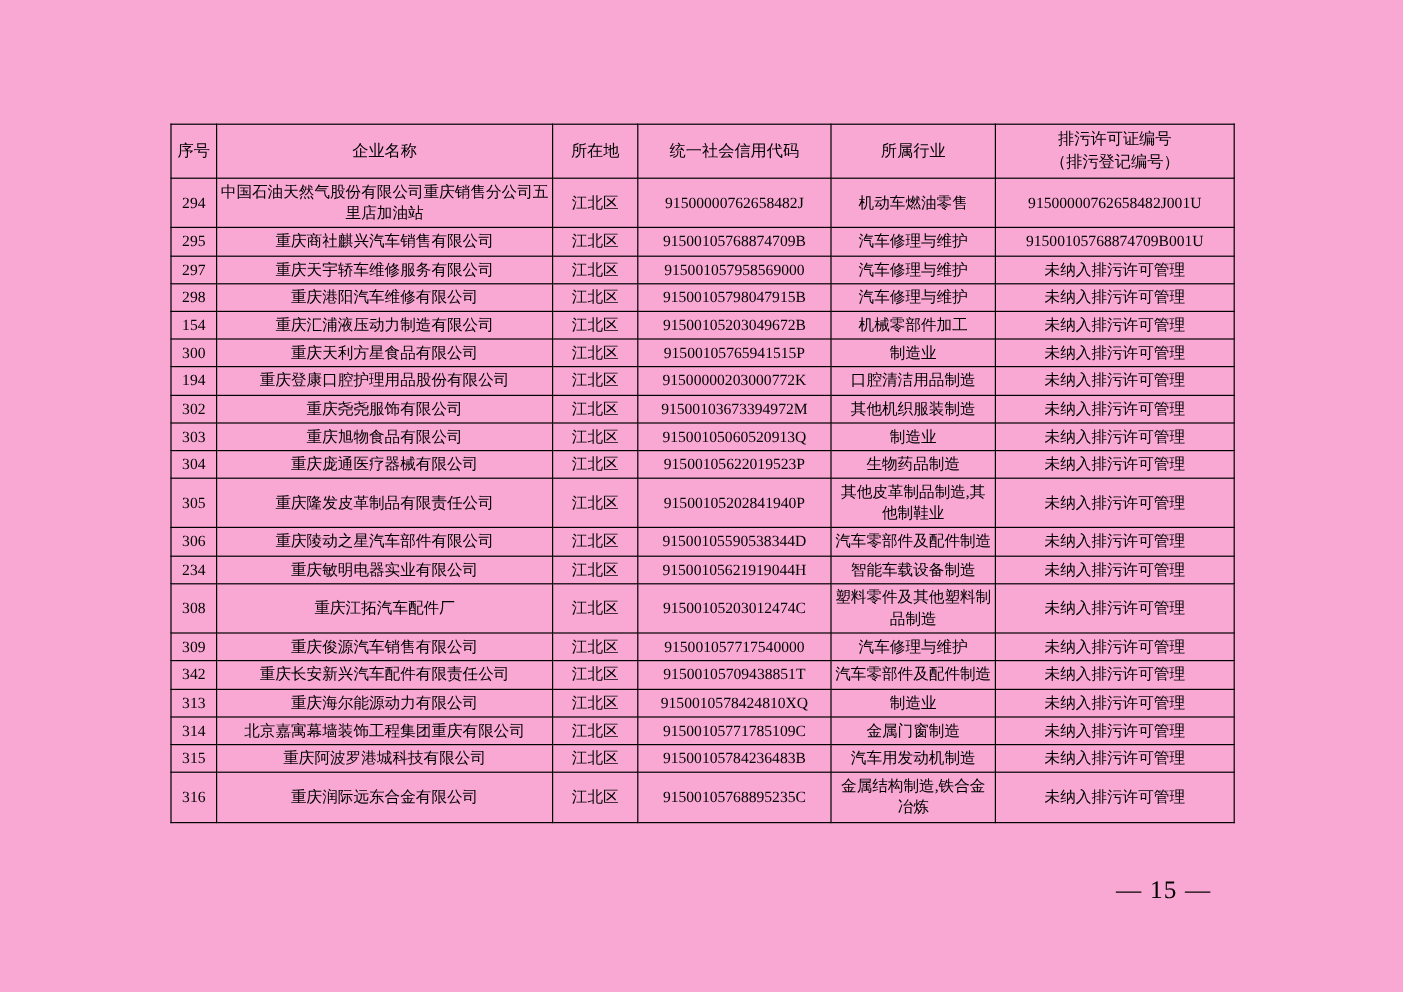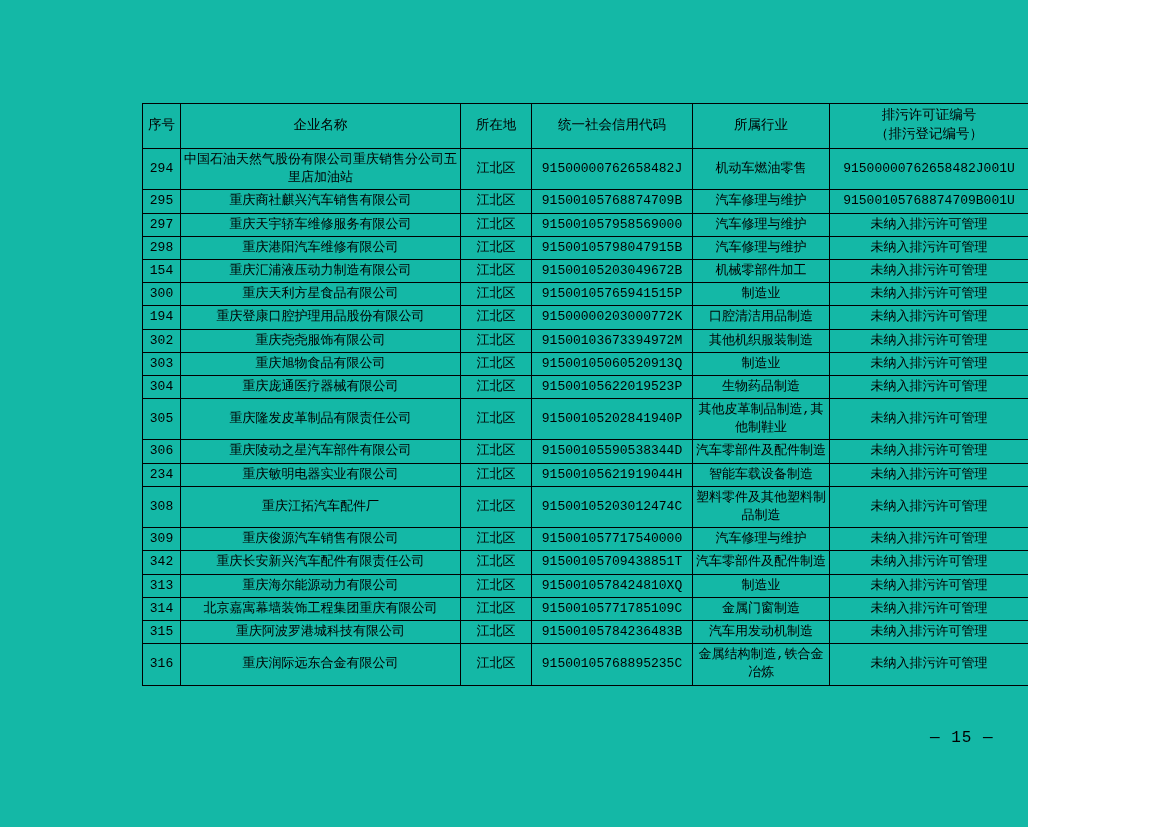--- a/index.html
+++ b/index.html
@@ -1,23 +1,23 @@
 <!DOCTYPE html>
 <html><head>
 <meta charset="utf-8">
 <style>
   * { box-sizing: border-box; }
   html, body { margin: 0; padding: 0; background: #ffffff; }
   .page {
     position: relative;
-    width: 1028px;
+    width: 1169px;
     height: 827px;
-    background: #14b8a6;
+    background: #f9a8d4;
     color: #000000;
-    font-family: Liberation Mono, monospace;
+    font-family: Liberation Serif, serif;
     overflow: hidden;
   }
   table.enterprise-table {
     position: absolute;
     left: 142px;
     top: 103px;
     width: 886px;
     border-collapse: collapse;
     table-layout: fixed;
   }
@@ -43,21 +43,21 @@
   .col-no      { width: 38px; }
   .col-name    { width: 280px; }
   .col-loc     { width: 71px; }
   .col-code    { width: 161px; }
   .col-ind     { width: 137px; }
   .col-permit  { width: 199px; }
   .page-number {
     position: absolute;
     top: 729px;
     left: 930px;
-    font-size: 16px;
+    font-size: 21px;
     letter-spacing: 1px;
     white-space: nowrap;
   }
 </style>
 </head>
 <body>
 
 <div class="page">
 
   <table class="enterprise-table">

